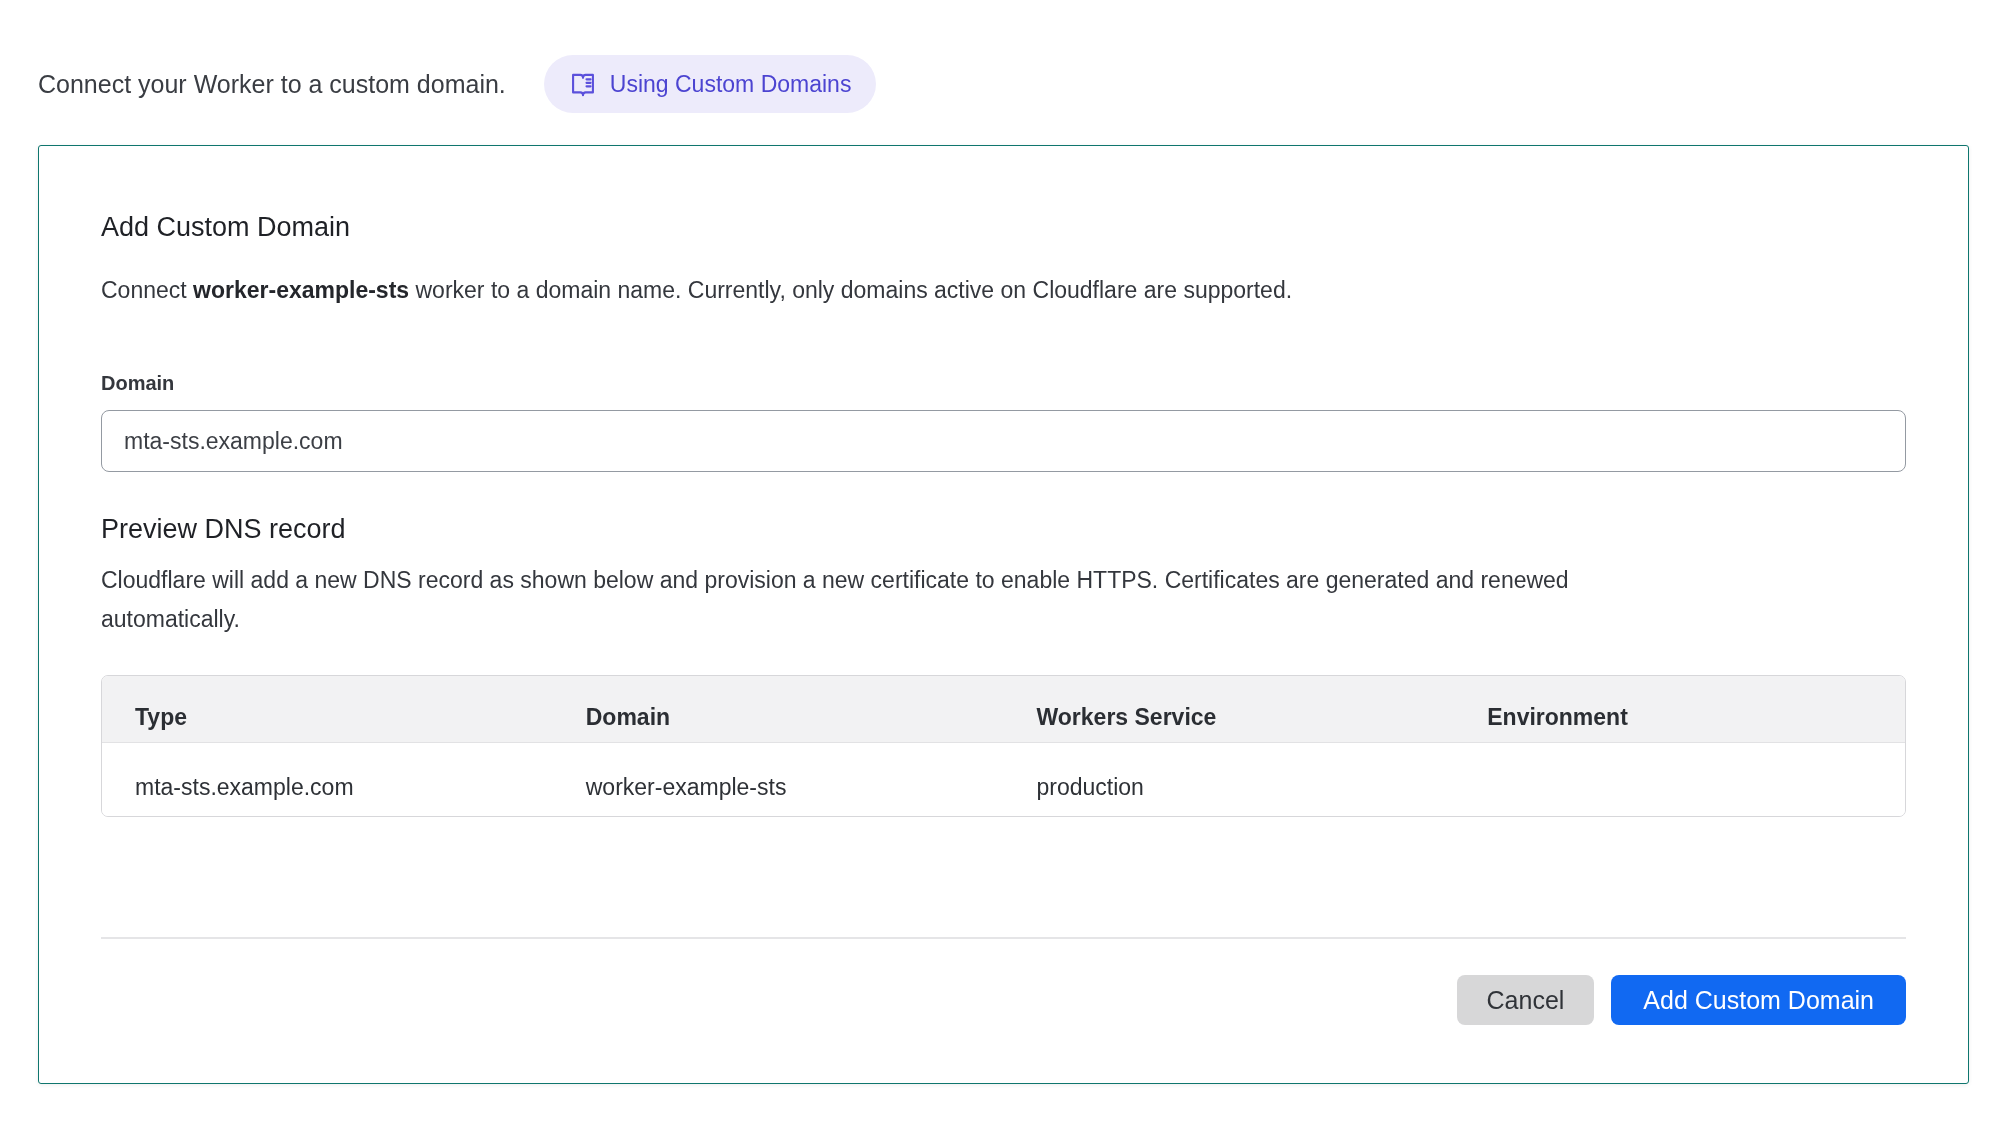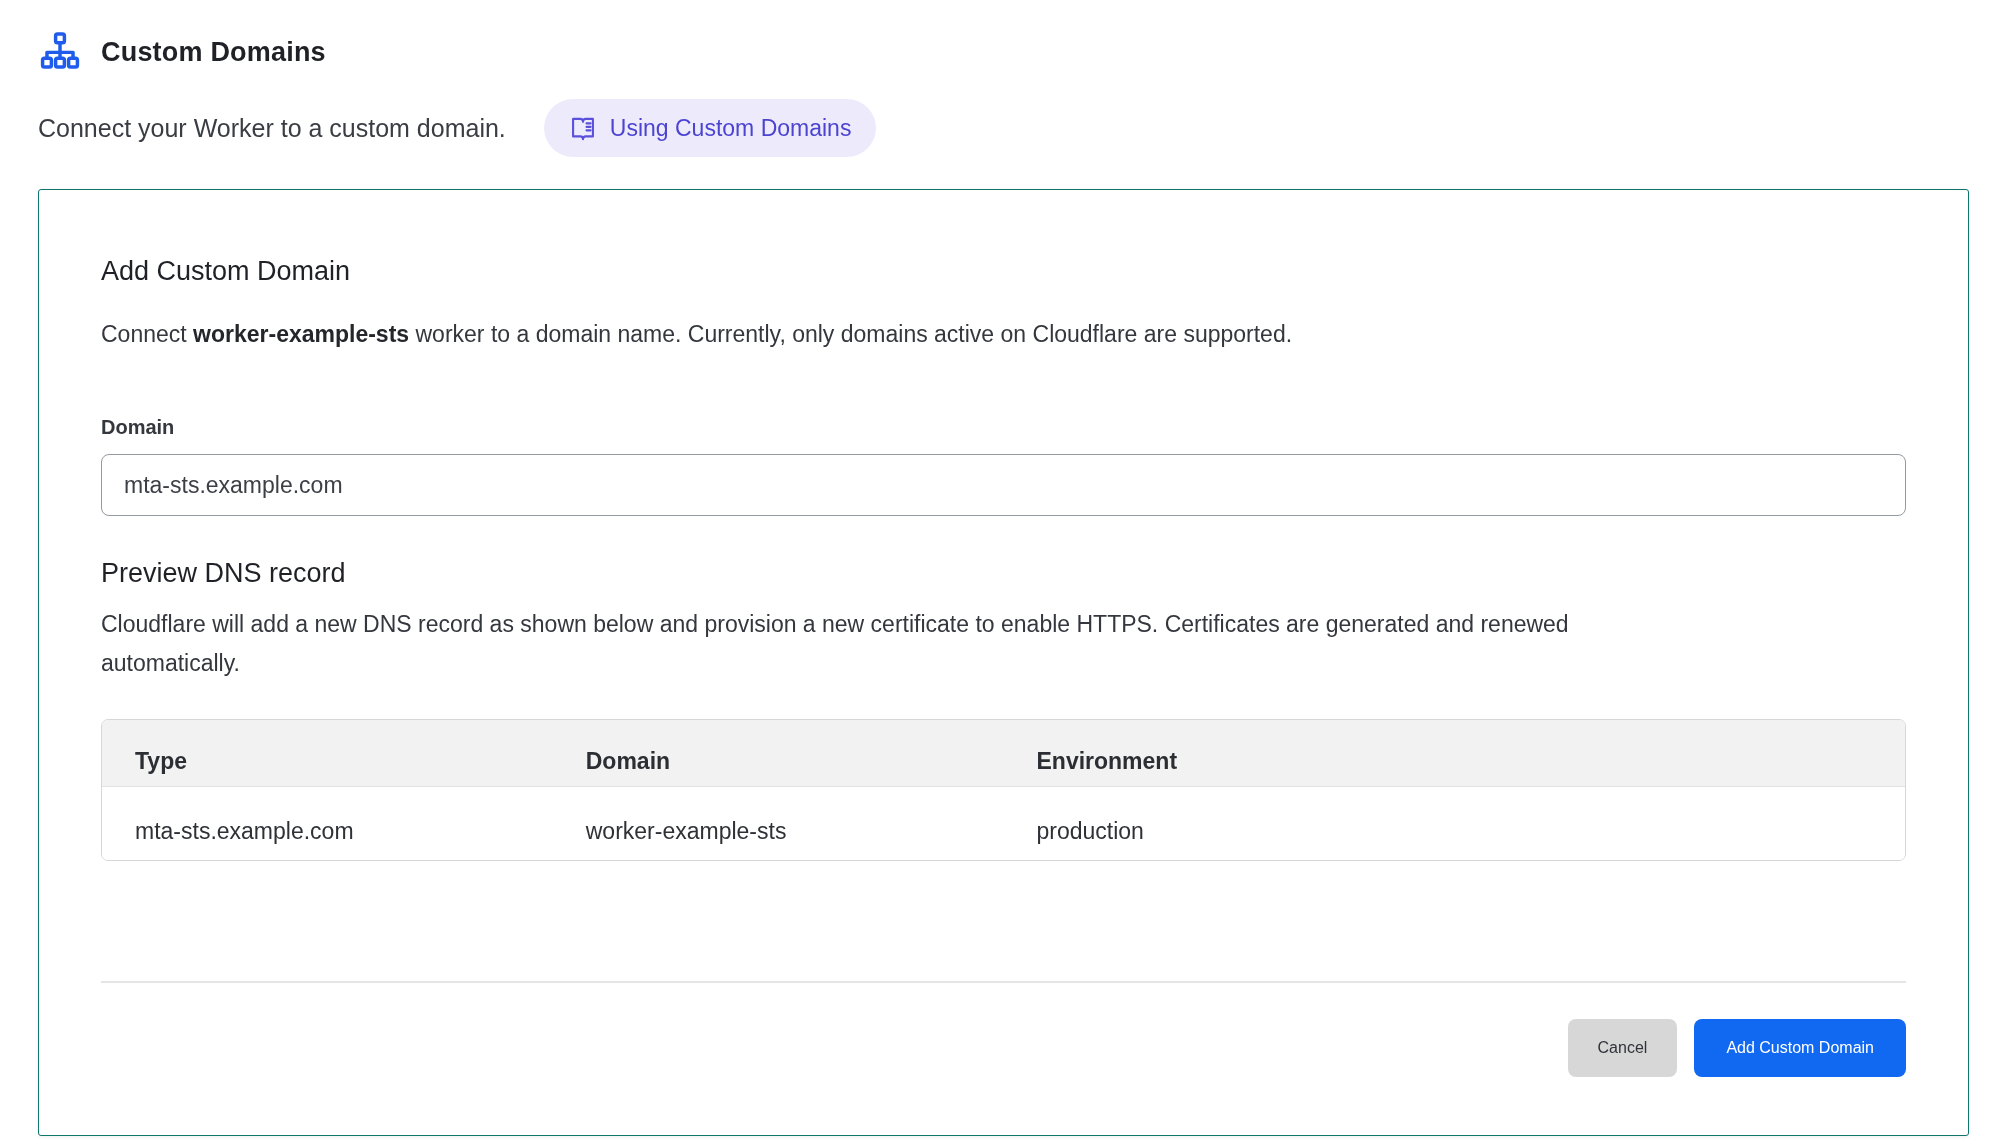--- a/index.html
+++ b/index.html
@@ -70,43 +70,33 @@
   .dns-row.body { background: #ffffff; height: 73px; }
   .dns-cell { padding-left: 33px; font-size: 23px; color: #2e3136; margin-top: 16px; }
   .dns-row.head .dns-cell { font-weight: 600; color: #2b2e33; }
   .dns-cell.type-cell { font-weight: 700; }
 
   .divider { margin-top: 120px; border: none; border-top: 2px solid #e5e5e7; }
 
   
   .btn-row { margin-top: 36px; display: flex; justify-content: flex-end; gap: 17px; }
   .btn {
-    height: 58px; border: none; border-radius: 8px;
-    font-size: 16px; font-family: "Liberation Sans", sans-serif;
+    height: 50px; border: none; border-radius: 8px;
+    font-size: 25px; font-family: "Liberation Sans", sans-serif;
     display: inline-flex; align-items: center; justify-content: center;
     cursor: pointer;
   }
   .btn-cancel { background: #d7d7d8; color: #303338; padding: 0 30px; }
   .btn-primary { background: #1169f2; color: #ffffff; padding: 0 32px; font-weight: 500; }
 </style>
 </head>
 <body>
 
 <div class="page">
 
-  <div class="title-row">
-    <svg class="sitemap-icon" viewBox="0 0 24 24" fill="none" stroke="#1f5ceb" stroke-width="1.9" stroke-linejoin="round">
-      <rect x="9.6" y="2.2" width="4.8" height="4.8" rx="1"></rect>
-      <path d="M12 7v4M4.9 15v-2.8h14.2V15M12 11v4"></path>
-      <rect x="2.5" y="15.4" width="4.8" height="4.8" rx="1"></rect>
-      <rect x="9.6" y="15.4" width="4.8" height="4.8" rx="1"></rect>
-      <rect x="16.7" y="15.4" width="4.8" height="4.8" rx="1"></rect>
-    </svg>
-    <h1>Custom Domains</h1>
-  </div>
 
   <div class="subtitle-row">
     <div class="subtitle">Connect your Worker to a custom domain.</div>
     <button class="docs-badge">
       <svg class="book-icon" viewBox="0 0 24 24" fill="none" stroke="#5b50dc" stroke-width="1.8" stroke-linecap="round" stroke-linejoin="round">
         <path d="M12 6.5c0-1.3-1-2.3-2.3-2.3H3.5v15h6.2c1.3 0 2.3 1 2.3 2.3"></path>
         <path d="M12 6.5c0-1.3 1-2.3 2.3-2.3h6.2v15h-6.2c-1.3 0-2.3 1-2.3 2.3"></path>
         <path d="M15 8h3.5M15 11h3.5M15 14h3.5"></path>
       </svg>
       <span>Using Custom Domains</span>
@@ -122,20 +112,21 @@
     <label class="field-label" for="domain-input">Domain</label>
     <input id="domain-input" class="domain-input" type="text" value="mta-sts.example.com" style="">
 
     <h3>Preview DNS record</h3>
     <p class="preview-desc">Cloudflare will add a new DNS record as shown below and provision a new certificate to enable HTTPS. Certificates are generated and renewed automatically.</p>
 
     <div class="dns-table">
       <div class="dns-row head">
         <div class="dns-cell">Type</div>
         <div class="dns-cell">Domain</div>
+        <div class="dns-cell">Workers Service</div>
         <div class="dns-cell">Environment</div>
       </div>
       <div class="dns-row body">
         <div class="dns-cell">mta-sts.example.com</div>
         <div class="dns-cell">worker-example-sts</div>
         <div class="dns-cell">production</div>
       </div>
     </div>
 
     <hr class="divider">

